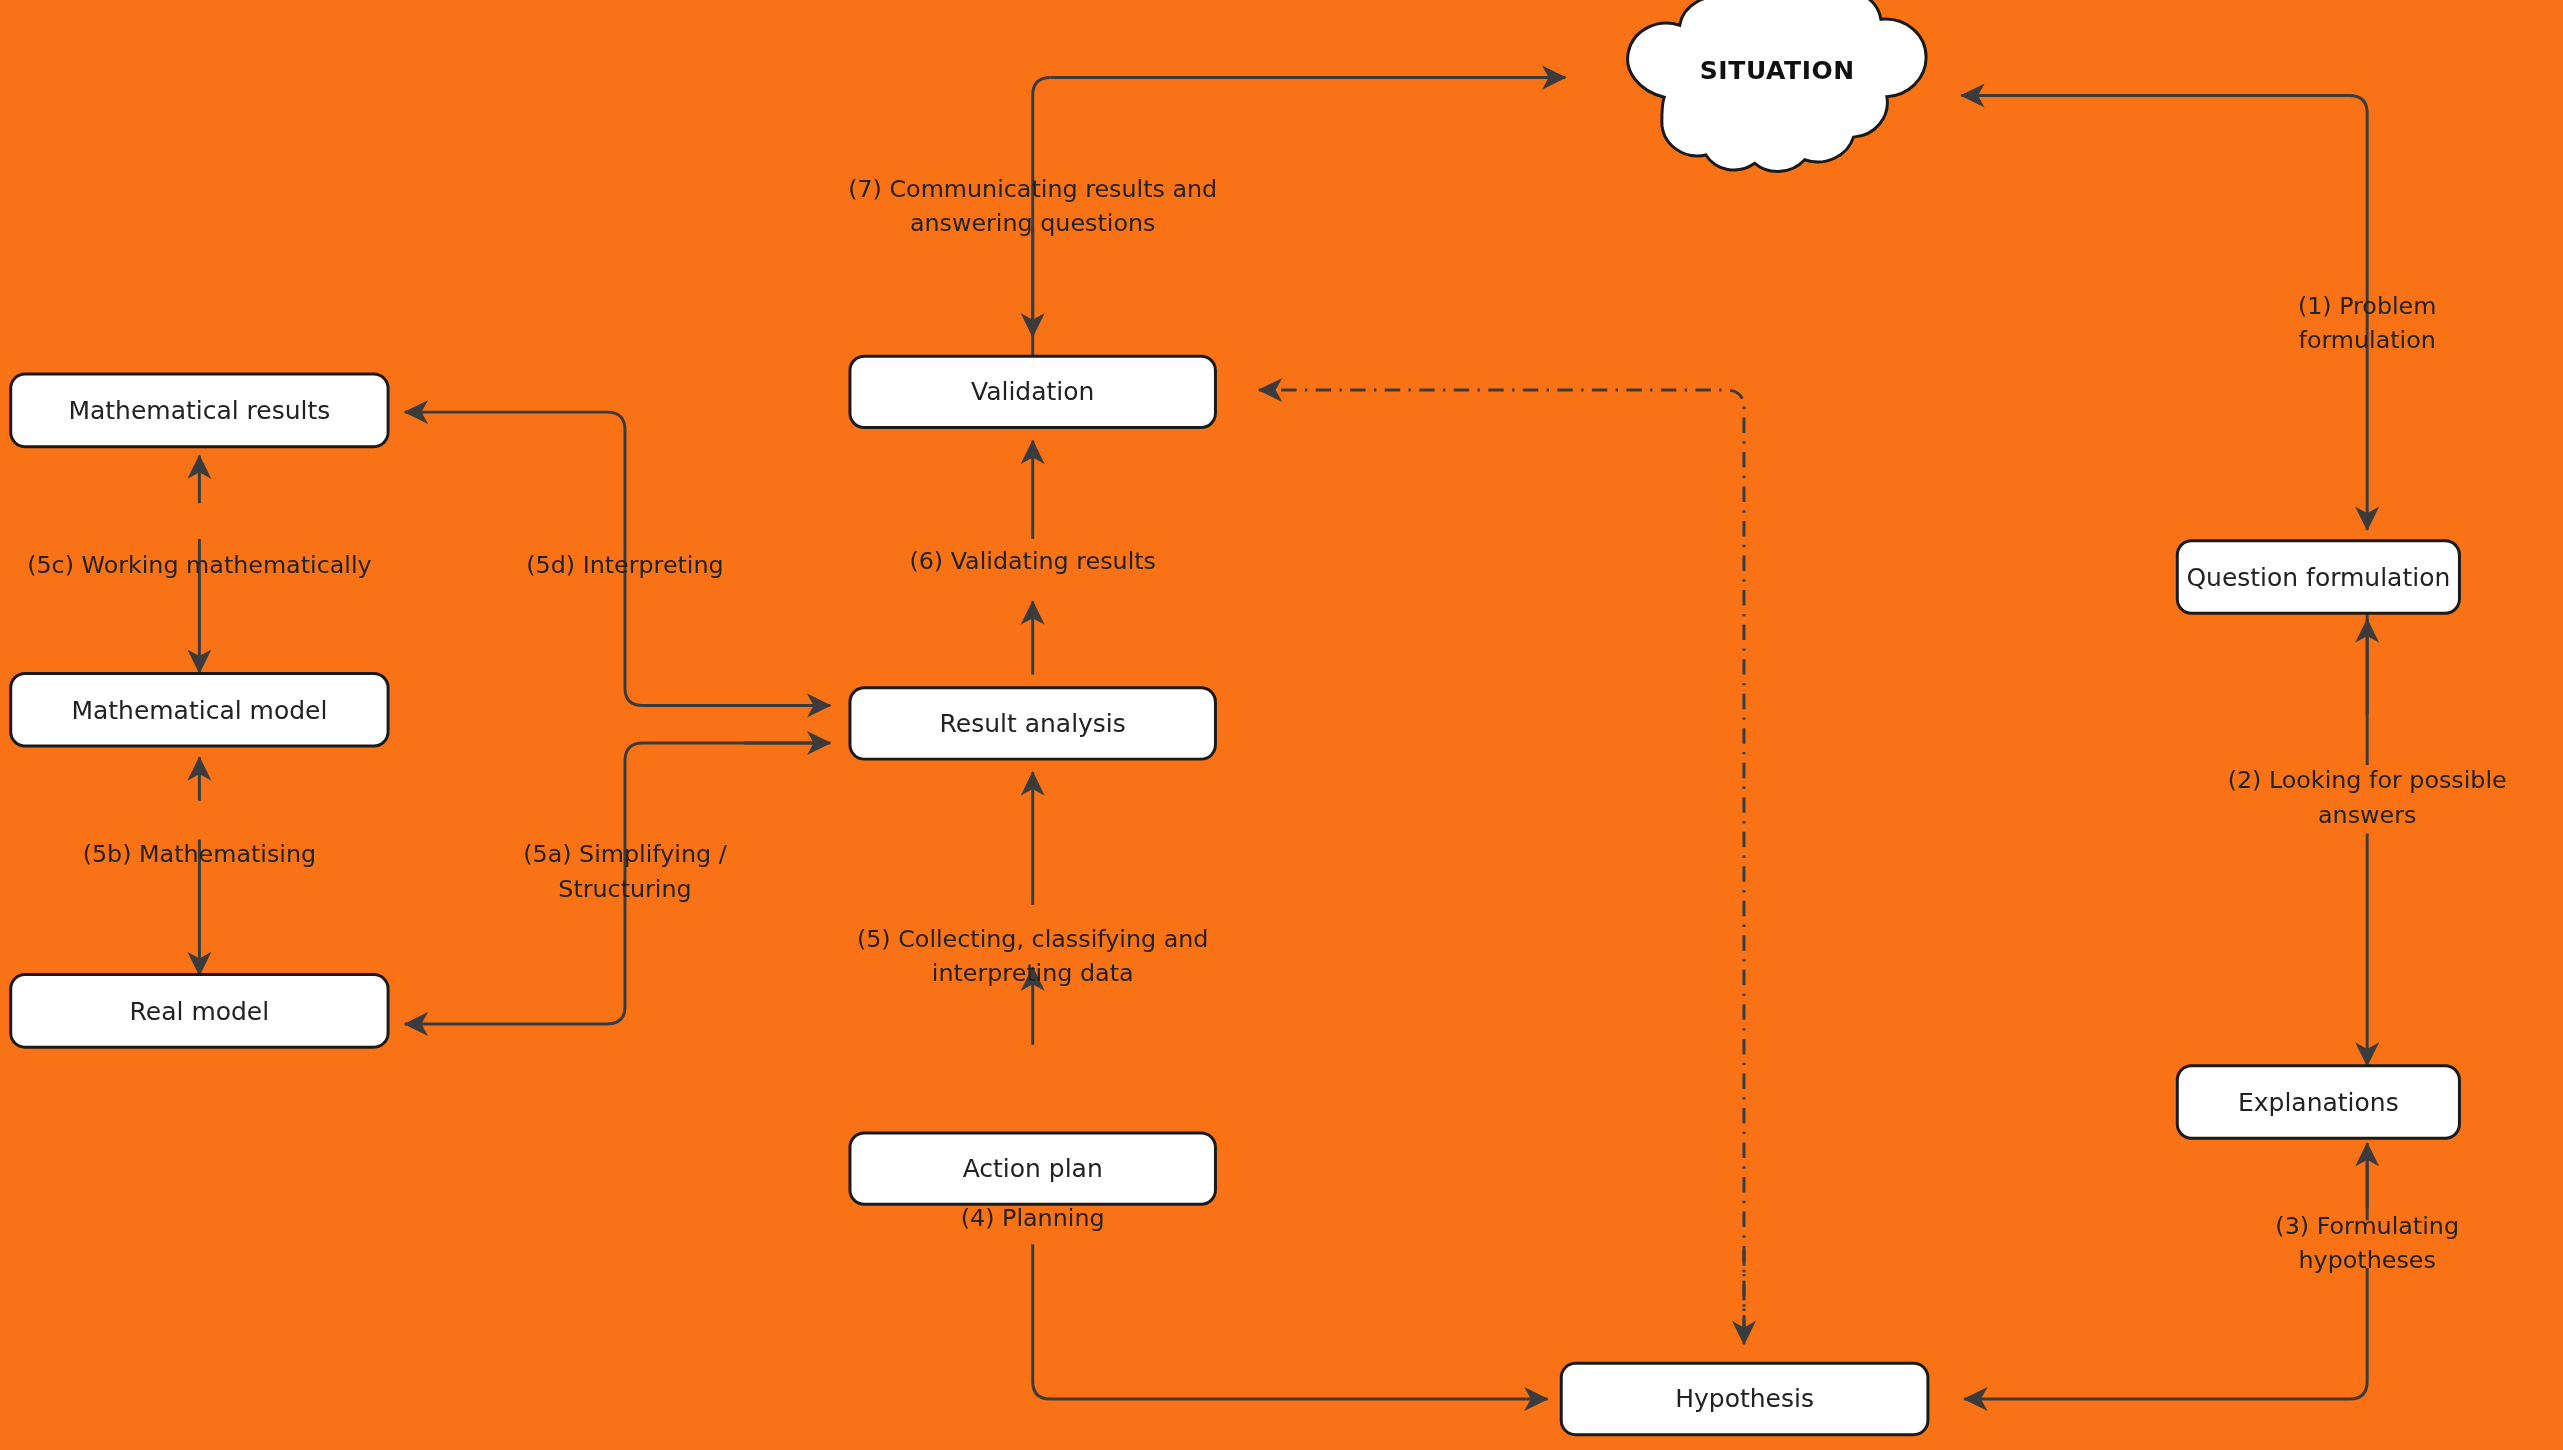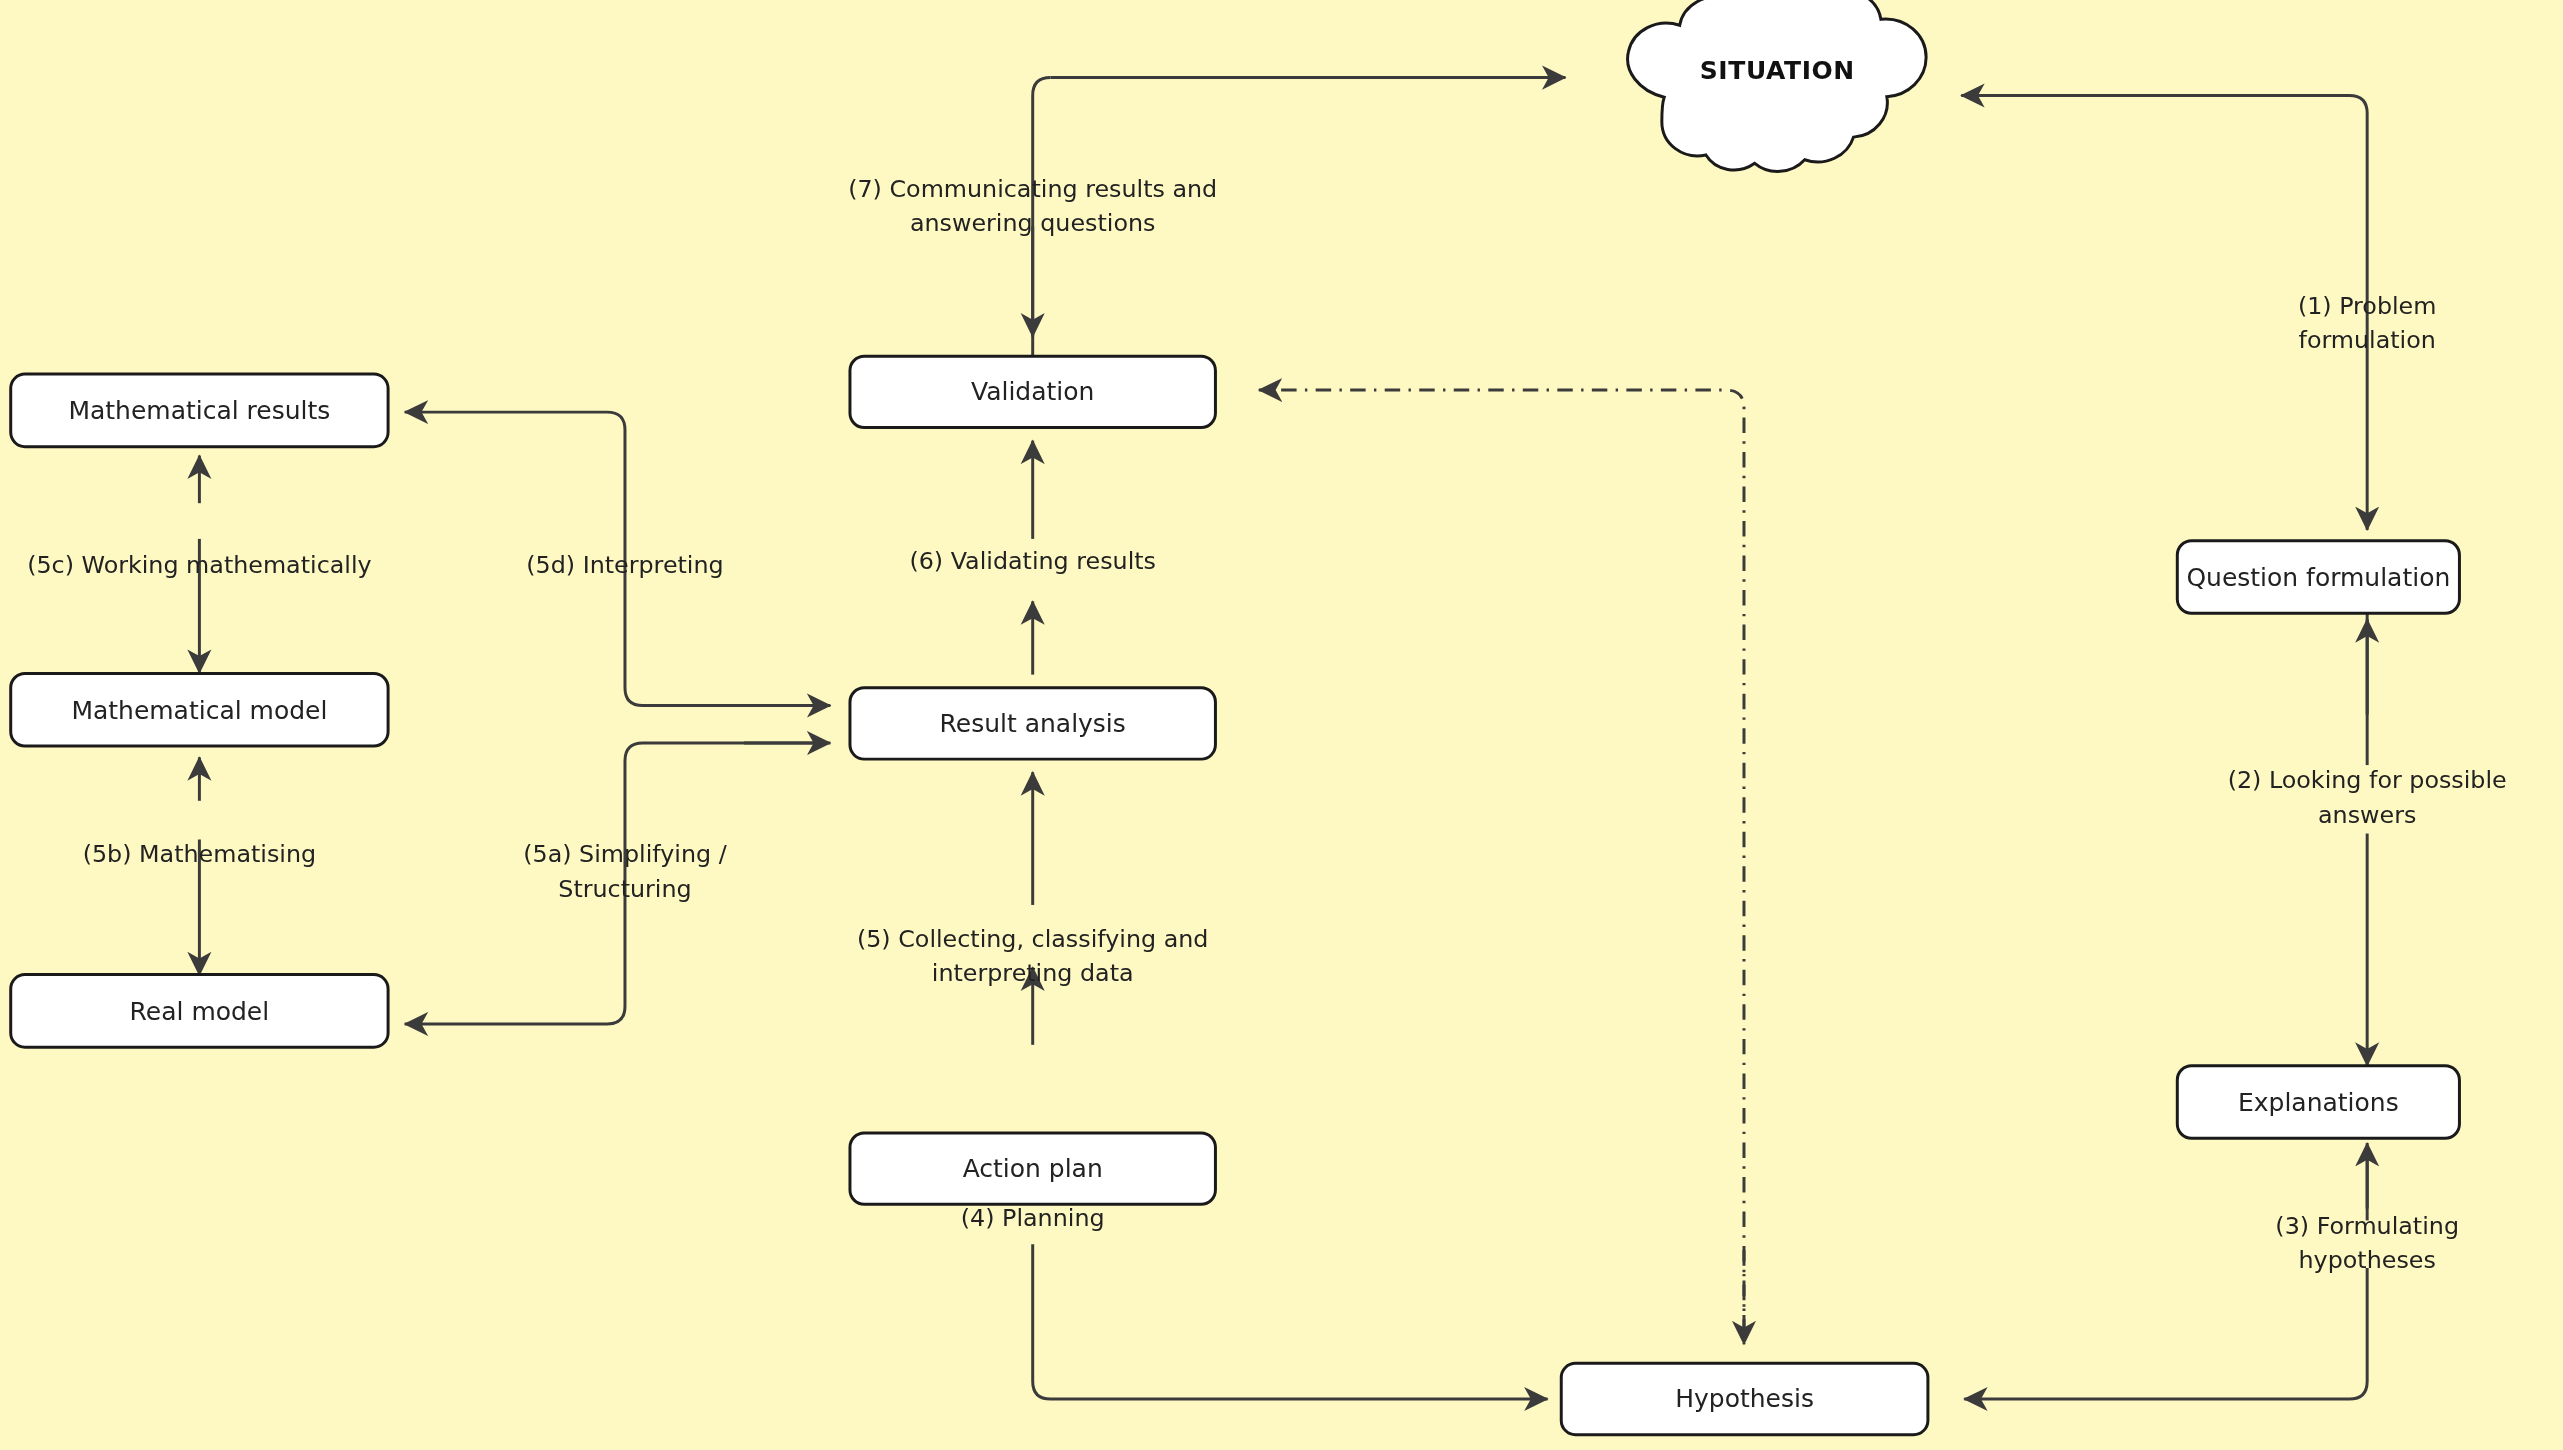--- a/index.html
+++ b/index.html
@@ -7,21 +7,21 @@
     padding: 0;
     background: #ffffff;
   }
   body {
     font-family: "DejaVu Sans", "Liberation Sans", sans-serif;
   }
   #diagram-root {
     position: relative;
     width: 2563px;
     height: 1451px;
-    background: #fef9c3;
+    background: #f97316;
     overflow: hidden;
   }
   svg#flow {
     position: absolute;
     top: 0;
     left: 0;
     width: 2563px;
     height: 1451px;
     display: block;
   }

